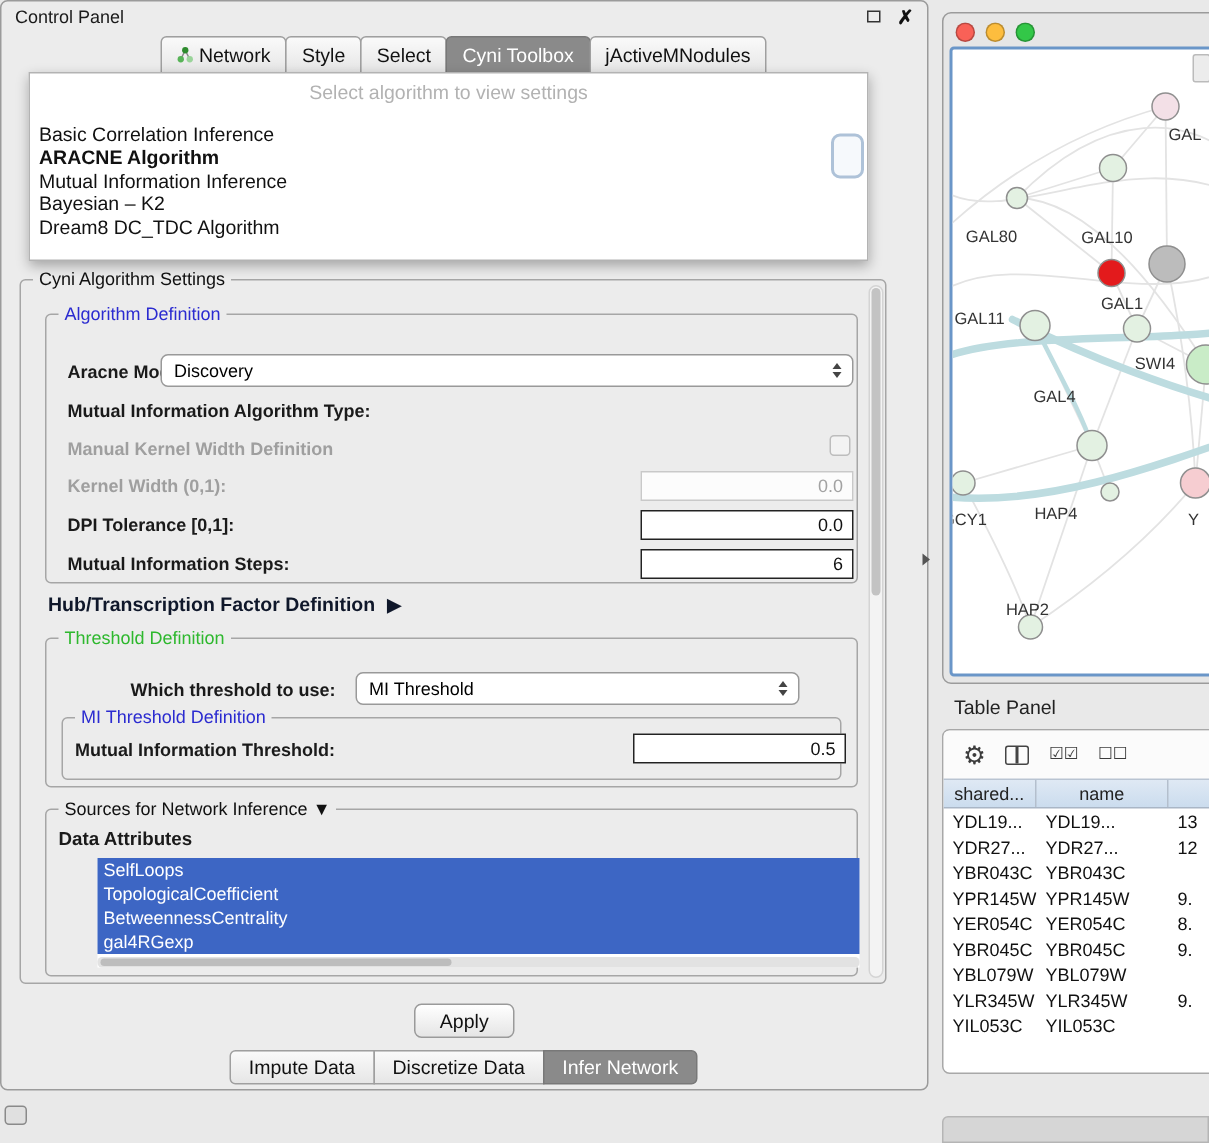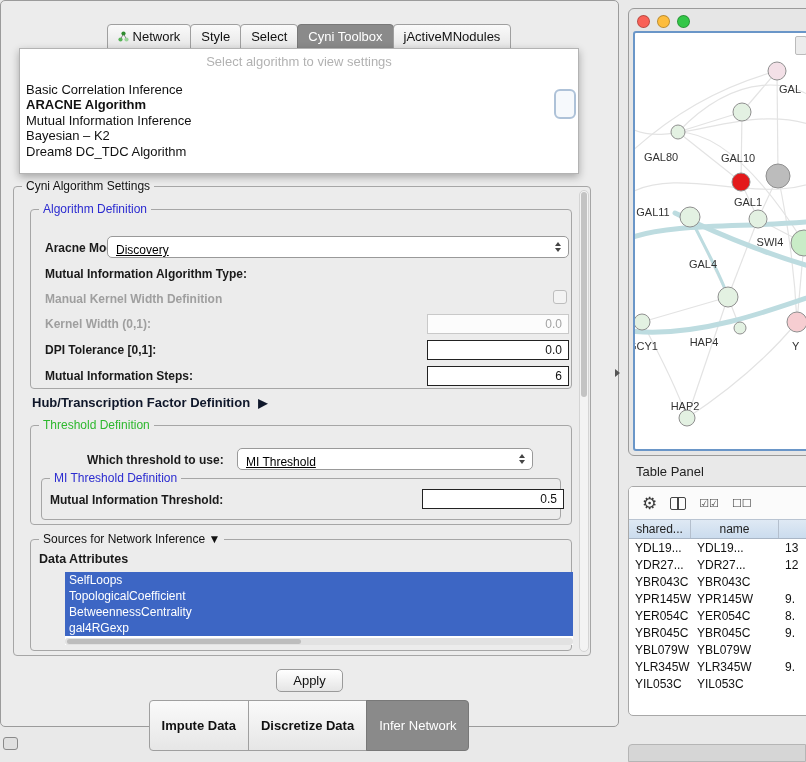--- a/index.html
+++ b/index.html
@@ -38,21 +38,21 @@
   .groupbox { position:absolute; border:1px solid #a6a6a6; border-radius:4px; }
   .legend { position:absolute; top:-8px; left:8px; background:#ececec; padding:0 4px;
     font-size:12px; color:#111; white-space:nowrap; }
   .legend.blue { color:#2b2bd0; }
   .legend.green { color:#2eb82e; }
 
   .flabel { position:absolute; font-size:12px; font-weight:bold; color:#1a1a1a; white-space:nowrap; }
   .flabel.disabled { color:#9f9f9f; }
 
   .combo { position:absolute; height:22px; background:#fff; border:1px solid #999;
-    border-radius:5px; font-size:12px; display:flex; align-items:flex-end; padding:0 22px 0 8px;text-decoration:underline; }
+    border-radius:5px; font-size:12px; display:flex; align-items:center; padding:0 22px 0 8px; }
   .combo .arrows { position:absolute; right:7px; top:50%; transform:translateY(-50%);
     display:flex; flex-direction:column; gap:2px; }
   .tri-up { width:0; height:0; border-left:3.5px solid transparent; border-right:3.5px solid transparent; border-bottom:4px solid #444; }
   .tri-down { width:0; height:0; border-left:3.5px solid transparent; border-right:3.5px solid transparent; border-top:4px solid #444; }
 
   .tinput { position:absolute; height:20px; background:#fff; border:1.5px solid #222;
     font-size:12px; display:flex; align-items:center; justify-content:flex-end; padding:0 6px; color:#111; }
   .tinput.disabled { border:1px solid #c9c9c9; color:#a2a2a2; background:#fcfcfc; }
 
   .checkbox { position:absolute; width:14px; height:14px; border:1px solid #bdbdbd;
@@ -107,20 +107,27 @@
   .splitter-arrow { position:absolute; left:615px; top:369px; width:0; height:0;
     border-top:4px solid transparent; border-bottom:4px solid transparent; border-left:5px solid #555; }
 </style>
 </head>
 <body>
 
 <div class="page">
 
   <div class="control-panel">
 
+    <div class="cp-titlebar">
+      <span class="cp-title">Control Panel</span>
+      <span class="cp-title-icons">
+        <span class="float-box"></span>
+        <span class="close-x">✗</span>
+      </span>
+    </div>
 
     <div class="cp-tabs">
       <div class="tab">
         <svg width="11" height="11" viewBox="0 0 11 11">
           <line x1="5.5" y1="2.5" x2="2.5" y2="8.5" stroke="#888" stroke-width="1"></line>
           <line x1="5.5" y1="2.5" x2="8.5" y2="8.5" stroke="#888" stroke-width="1"></line>
           <circle cx="5.5" cy="2.5" r="2.1" fill="#2e8b2e"></circle>
           <circle cx="2.5" cy="8.5" r="2.1" fill="#57b357"></circle>
           <circle cx="8.5" cy="8.5" r="2.1" fill="#9ad49a"></circle>
         </svg>
@@ -232,24 +239,24 @@
             </div>
         </div>
       </div>
     </div>
 
     <div class="cp-footer">
       <button class="btn">Apply</button>
     </div>
 
     <div class="cp-bottom-tabs">
-      <div class="tab" style="border-radius:4px 0 0 4px; padding:3px 12px;font-weight:bold;">
+      <div class="tab" style="border-radius:4px 0 0 4px; padding:3px 12px;">
         <span>Impute Data</span>
       </div>
-      <div class="tab" style="border-radius:0; padding:17px 12px;font-weight:bold;">
+      <div class="tab" style="border-radius:0; padding:3px 12px;">
         <span>Discretize Data</span>
       </div>
       <div class="tab active" style="border-radius:0 4px 4px 0; padding:3px 12px;">
         <span>Infer Network</span>
       </div>
     </div>
   </div>
 
   <div class="splitter-arrow"></div>
 

